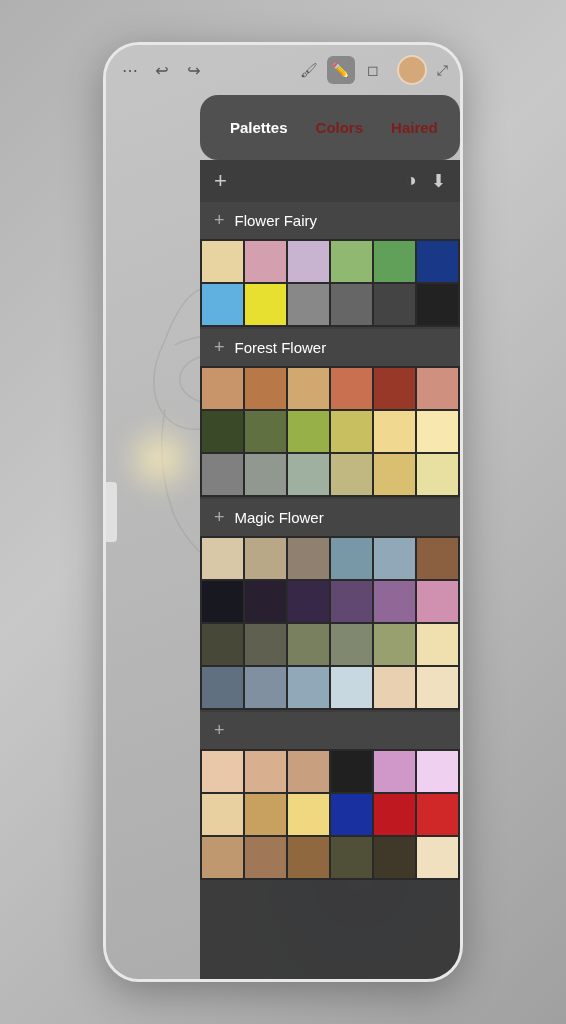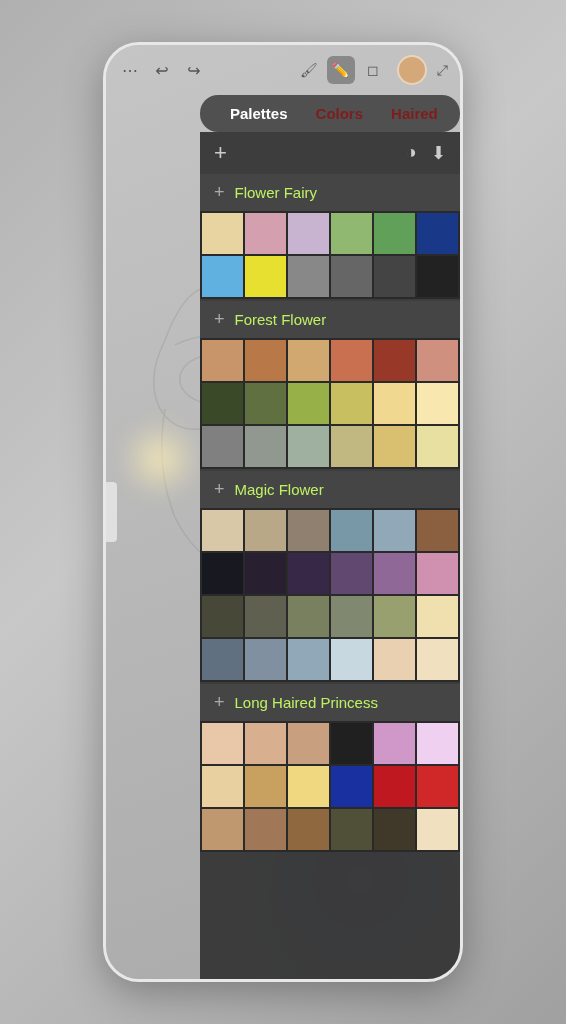--- a/index.html
+++ b/index.html
@@ -129,21 +129,21 @@
       z-index: 10;
       background: transparent;
       display: flex;
       flex-direction: column;
     }
 
     
     .tab-bar {
       display: flex;
       align-items: center;
-      padding: 6px 16px;
+      padding: 20px 16px;
       gap: 0;
       background: rgba(60,60,60,0.85);
       border-radius: 18px;
     }
 
     .tab {
       padding: 4px 14px;
       font-size: 15px;
       font-weight: 600;
       color: #7f1d1d;
@@ -203,21 +203,21 @@
     }
 
     .palette-add {
       font-size: 18px;
       color: #aaa;
       cursor: pointer;
     }
 
     .palette-name {
       font-size: 15px;
-      color: #bef264;
+      color: #ffffff;
       font-weight: 500;
     }
 
     
     .color-grid {
       display: grid;
       grid-template-columns: repeat(6, 1fr);
       gap: 2px;
       padding: 2px;
       background: rgba(40,40,40,0.9);
@@ -397,21 +397,20 @@
           <div class="color-cell" style="background:#90a8b8"></div>
           <div class="color-cell" style="background:#c8d8e0"></div>
           <div class="color-cell" style="background:#e8d0b0"></div>
           <div class="color-cell" style="background:#f0e0c0"></div>
         </div>
       </div>
 
       <div class="palette-section">
         <div class="palette-header">
           <div class="palette-add">+</div>
-          <div class="palette-name">Long Haired Princess</div>
         </div>
         <div class="color-grid">
           <div class="color-cell" style="background:#e8c8a8"></div>
           <div class="color-cell" style="background:#d8b090"></div>
           <div class="color-cell" style="background:#c8a080"></div>
           <div class="color-cell" style="background:#202020"></div>
           <div class="color-cell" style="background:#d098c8"></div>
           <div class="color-cell" style="background:#f0d0f0"></div>
           <div class="color-cell" style="background:#e8d0a0"></div>
           <div class="color-cell" style="background:#c8a060"></div>

